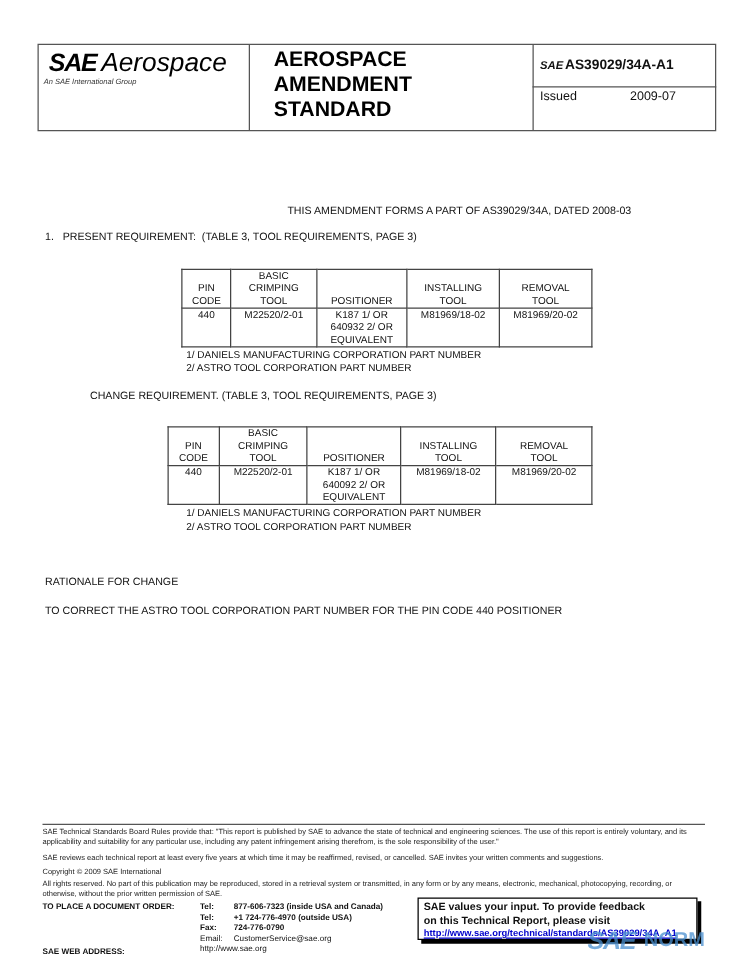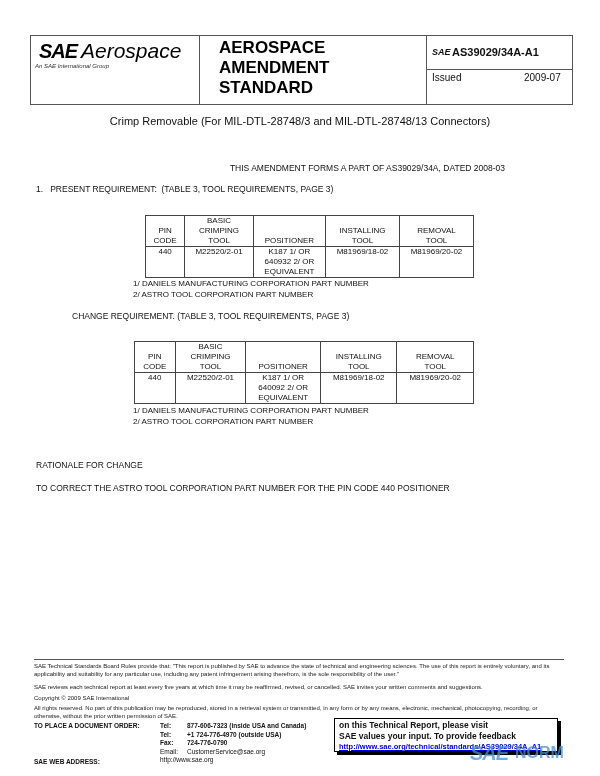--- a/index.html
+++ b/index.html
@@ -12,30 +12,30 @@
   .hdr .c2 { position:absolute; left:168px; top:0; width:227px; height:68px; border-right:1px solid #555; }
   .hdr .c3 { position:absolute; left:395px; top:0; width:147px; height:68px; }
   .logo-sae { position:absolute; left:8px; top:4px; font-weight:bold; font-style:italic; font-size:20px; letter-spacing:-1px; color:#000; }
   .logo-aero { position:absolute; left:50px; top:3px; font-style:italic; font-size:21px; color:#000; }
   .logo-sub { position:absolute; left:4px; top:27px; font-size:6px; font-style:italic; color:#333; }
   .title { position:absolute; left:20px; top:2px; font-weight:bold; font-size:17px; line-height:20px; color:#000; }
   .docno-row { position:absolute; left:0; top:0; width:147px; height:33px; border-bottom:1px solid #555; }
   .docno-sae { position:absolute; left:6px; top:11px; font-weight:bold; font-style:italic; font-size:9px; }
   .docno { position:absolute; left:26px; top:10px; font-size:11px; font-weight:bold; }
   .issued-l { position:absolute; left:6px; top:36px; font-size:10px; }
-  .issued-v { position:absolute; left:78px; top:36px; font-size:10px;margin-left:20px; }
+  .issued-v { position:absolute; left:78px; top:36px; font-size:10px; }
 
   .subject { left:0; width:600px; text-align:center; font-size:11px; line-height:14px; }
   .t { font-size:8.5px; }
 
   table.req { border-collapse:collapse; font-size:8px; }
   table.req th, table.req td { border:1px solid #444; text-align:center; vertical-align:bottom; padding:0 4px; font-weight:normal; line-height:10px; }
   table.req td { vertical-align:top; }
   table.req th { border-bottom:1px solid #444; }
-  .fn { font-size:8px; line-height:11px; }
+  .fn { font-size:8px; line-height:11px;margin-left:16px; }
 
   .rule { left:34px; width:530px; top:659px; border-top:1px solid #555; }
   .foot { left:34px; width:530px; font-size:6px; line-height:8px; color:#222; }
   .order { font-size:6.5px; line-height:8.5px; }
   .feedback { left:334px; top:718px; width:224px; height:34px; border:1px solid #000; box-shadow:3px 3px 0 #000; background:#fff; font-size:8.5px; line-height:10.5px; font-weight:bold; padding:1px 4px; box-sizing:border-box; }
   .feedback a { color:#00c; text-decoration:underline; font-size:7.5px;margin-top:44px; }
   .wm { left:470px; top:742px; font-weight:bold; font-size:20px; color:#4a90d0; opacity:0.75; letter-spacing:-1px; font-style:italic; }
   .wm2 { left:515px; top:744px; font-weight:bold; font-size:16px; color:#4a90d0; opacity:0.75; }
 </style>
 </head>
@@ -58,21 +58,20 @@
     <div class="docno-row">
       <span class="docno-sae">SAE</span>
       <span class="docno">AS39029/34A-A1</span>
     </div>
     <span class="issued-l">Issued</span>
     <span class="issued-v">2009-07</span>
   </div>
 </div>
 
 <div class="abs subject" style="top:114px;">
-  <div>Crimp Removable (For MIL-DTL-28748/3 and MIL-DTL-28748/13 Connectors)</div>
 </div>
 
 <div class="abs t" style="left:0;width:505px;text-align:right;top:163px;">THIS AMENDMENT FORMS A PART OF AS39029/34A, DATED 2008-03</div>
 
 <div class="abs t" style="left:36px;top:184px;white-space:pre;">1.   PRESENT REQUIREMENT:  (TABLE 3, TOOL REQUIREMENTS, PAGE 3)</div>
 
 <table class="abs req" style="left:145px;top:215px;width:329px;">
   <tbody>
       <tr>
     <th>
@@ -171,19 +170,19 @@
 <div class="abs order" style="left:160px;top:722px;">
   <div><span style="display:inline-block;width:27px;font-weight:bold;">Tel:</span><span style="font-weight:bold;">877-606-7323 (inside USA and Canada)</span></div>
   <div><span style="display:inline-block;width:27px;font-weight:bold;">Tel:</span><span style="font-weight:bold;">+1 724-776-4970 (outside USA)</span></div>
   <div><span style="display:inline-block;width:27px;font-weight:bold;">Fax:</span><span style="font-weight:bold;">724-776-0790</span></div>
   <div><span style="display:inline-block;width:27px;">Email:</span><span>CustomerService@sae.org</span></div>
 </div>
 <div class="abs order" style="left:34px;top:758px;font-weight:bold;">SAE WEB ADDRESS:</div>
 <div class="abs order" style="left:160px;top:756px;">http://www.sae.org</div>
 
 <div class="abs feedback">
+  <div>SAE values your input. To provide feedback</div>
   <div>on this Technical Report, please visit</div>
-  <div>SAE values your input. To provide feedback</div>
   <a>http://www.sae.org/technical/standards/AS39029/34A_A1</a>
 </div>
 
 <div class="abs wm">SAE</div>
 <div class="abs wm2">NORM</div>
 
 </body></html>

